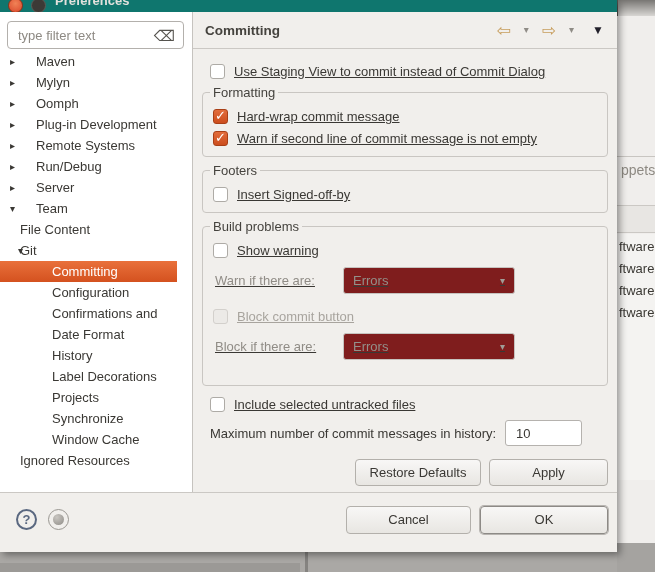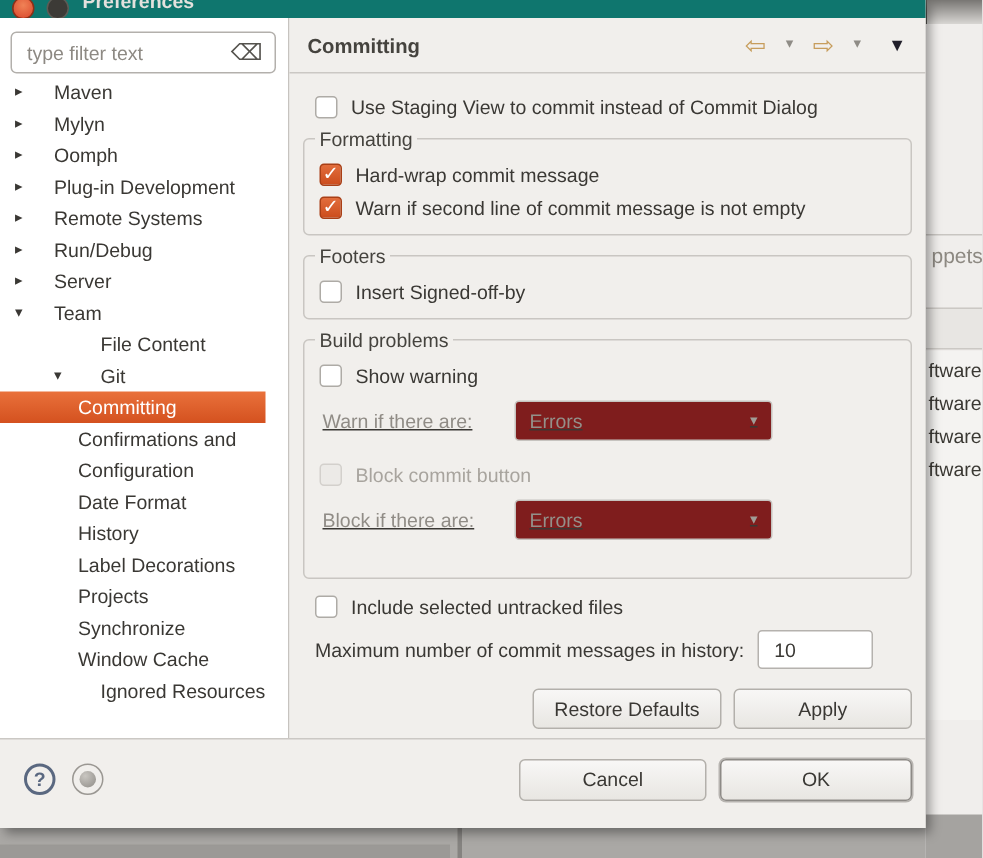--- a/index.html
+++ b/index.html
@@ -35,21 +35,21 @@
   
   .sidebar { width:193px; background:#ffffff; border-right:1px solid #c6c3bf; overflow:hidden; }
   .filter { margin:9px 8px 0 7px; height:28px; border:1px solid #b3b0ac; border-radius:4px; background:#fff;
             display:flex; align-items:center; padding:0 8px 0 10px; }
   .filter input { border:none; outline:none; width:120px; font-family:inherit; font-size:13px; color:#3a3834; background:transparent; }
   .filter input::placeholder { color:#8d8983; opacity:1; }
   .clear-icon { margin-left:auto; color:#55534e; font-size:15px; line-height:1; cursor:default; }
   .tree { margin-top:2px; }
   .trow { position:relative; height:21px; display:flex; align-items:center; white-space:nowrap; cursor:default; }
   .trow.l0 { padding-left:36px; }
-  .trow.l1 { padding-left:49px;margin-left:18px; }
+  .trow.l1 { padding-left:20px; }
   .trow.l2 { padding-left:52px; }
   .trow .arr { position:absolute; font-size:10px; color:#3a3834; top:50%; transform:translateY(-54%); }
   .trow.l0 .arr { left:10px; }
   .trow.l1 .arr { left:18px; }
   .trow.selected { background:linear-gradient(#e9713b,#d4511f); color:#fff; width:177px; }
 
   
   .main { flex:1; background:#f1efec; display:flex; flex-direction:column; min-width:0; }
   .panel-header { height:37px; border-bottom:1px solid #cbc8c4; display:flex; align-items:center; padding:0 13px 0 12px; flex:none; }
   .panel-title { font-weight:bold; font-size:13.5px; color:#45433e; flex:1; }
@@ -58,21 +58,21 @@
   .small-dd { color:#8f8c86; font-size:10px; line-height:1; }
   .menu-dd { color:#211f2a; font-size:12px; line-height:1; margin-left:5px; }
 
   .panel-content { flex:1; padding:0 9px; }
   .cbrow { display:flex; align-items:center; gap:9px; }
   .row-staging { margin:15px 0 0 8px; }
   .checkbox { width:15px; height:15px; border:1px solid #aeaba6; border-radius:3px; background:#fff; position:relative; flex:none; }
   .checkbox.checked { background:linear-gradient(#e26d3c,#cc4d1d); border-color:#a93f16; }
   .checkbox.disabled { background:#eceae7; border-color:#d3d0cc; }
   .checkbox .check-glyph { position:absolute; left:1px; top:-2px; color:#fff; font-size:13px; font-weight:bold; }
-  .cb-label { color:#3a3834; white-space:nowrap; }
+  .cb-label { color:#3a3834; white-space:nowrap;text-decoration:underline; }
   .cb-label.dim { color:#a8a49e; }
 
   fieldset.group { border:1px solid #c9c6c2; border-radius:4px; margin:6px 0 0 0; padding:2px 12px 10px 10px; background:#f1efec; }
   fieldset.group legend { font-size:13px; color:#45433e; padding:0 3px; margin-left:-3px; }
   .group .cbrow { margin-top:7px; }
   .combo-row { display:flex; align-items:center; margin:9px 0 15px 2px;text-decoration:underline; }
   .combo-row .lbl { color:#908c86; width:128px; white-space:nowrap; }
   .combo { width:172px; height:27px; border:1px solid #c6c3bf; border-radius:3px; background:#7f1d1d;
            display:flex; align-items:center; padding:0 9px; color:#93908a; }
   .combo .dd { margin-left:auto; color:#a09d97; font-size:10px; }
@@ -173,24 +173,24 @@
               <span>File Content</span>
             </div>
             <div class="trow l1">
               <span class="arr">▾</span>
               <span>Git</span>
             </div>
             <div class="trow l2 selected">
               <span>Committing</span>
             </div>
             <div class="trow l2">
+              <span>Configuration</span>
+            </div>
+            <div class="trow l2">
               <span>Confirmations and</span>
-            </div>
-            <div class="trow l2">
-              <span>Configuration</span>
             </div>
             <div class="trow l2">
               <span>Date Format</span>
             </div>
             <div class="trow l2">
               <span>History</span>
             </div>
             <div class="trow l2">
               <span>Label Decorations</span>
             </div>

